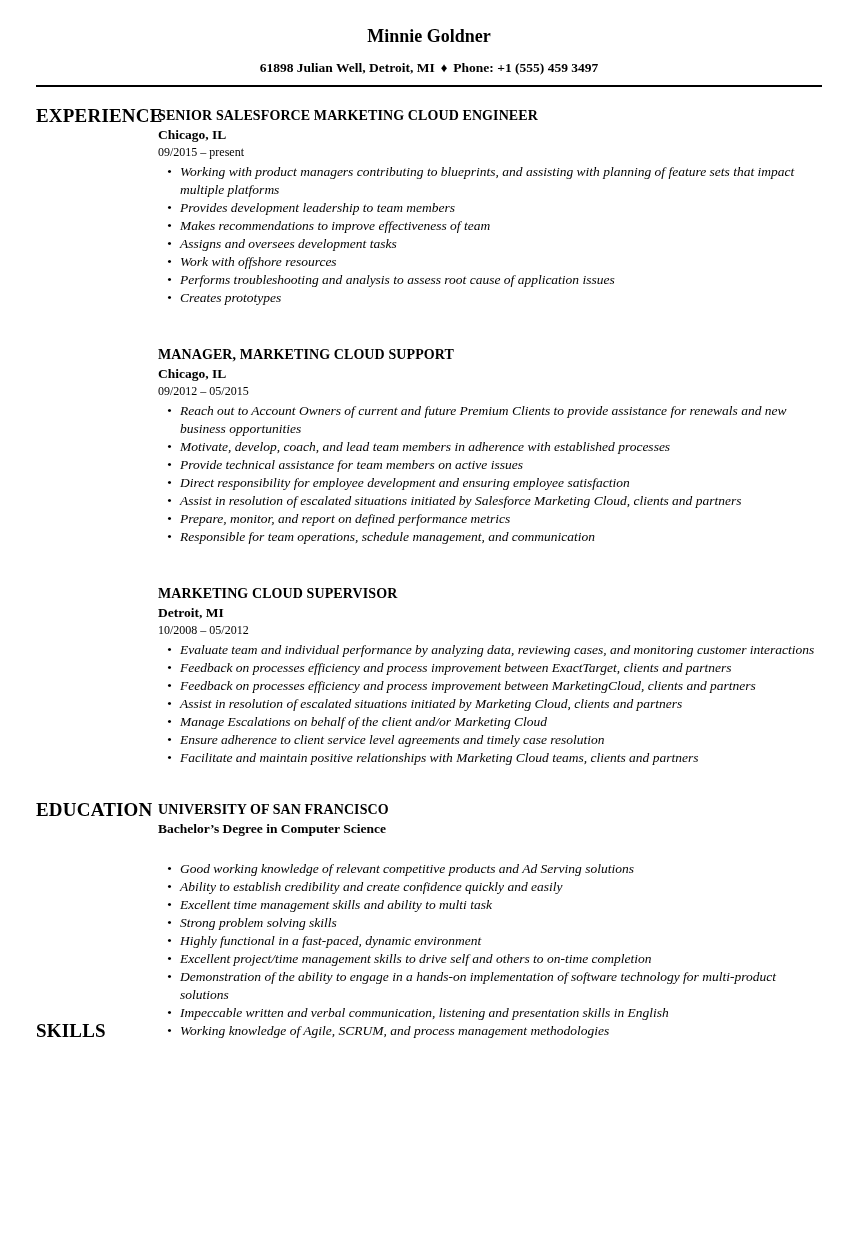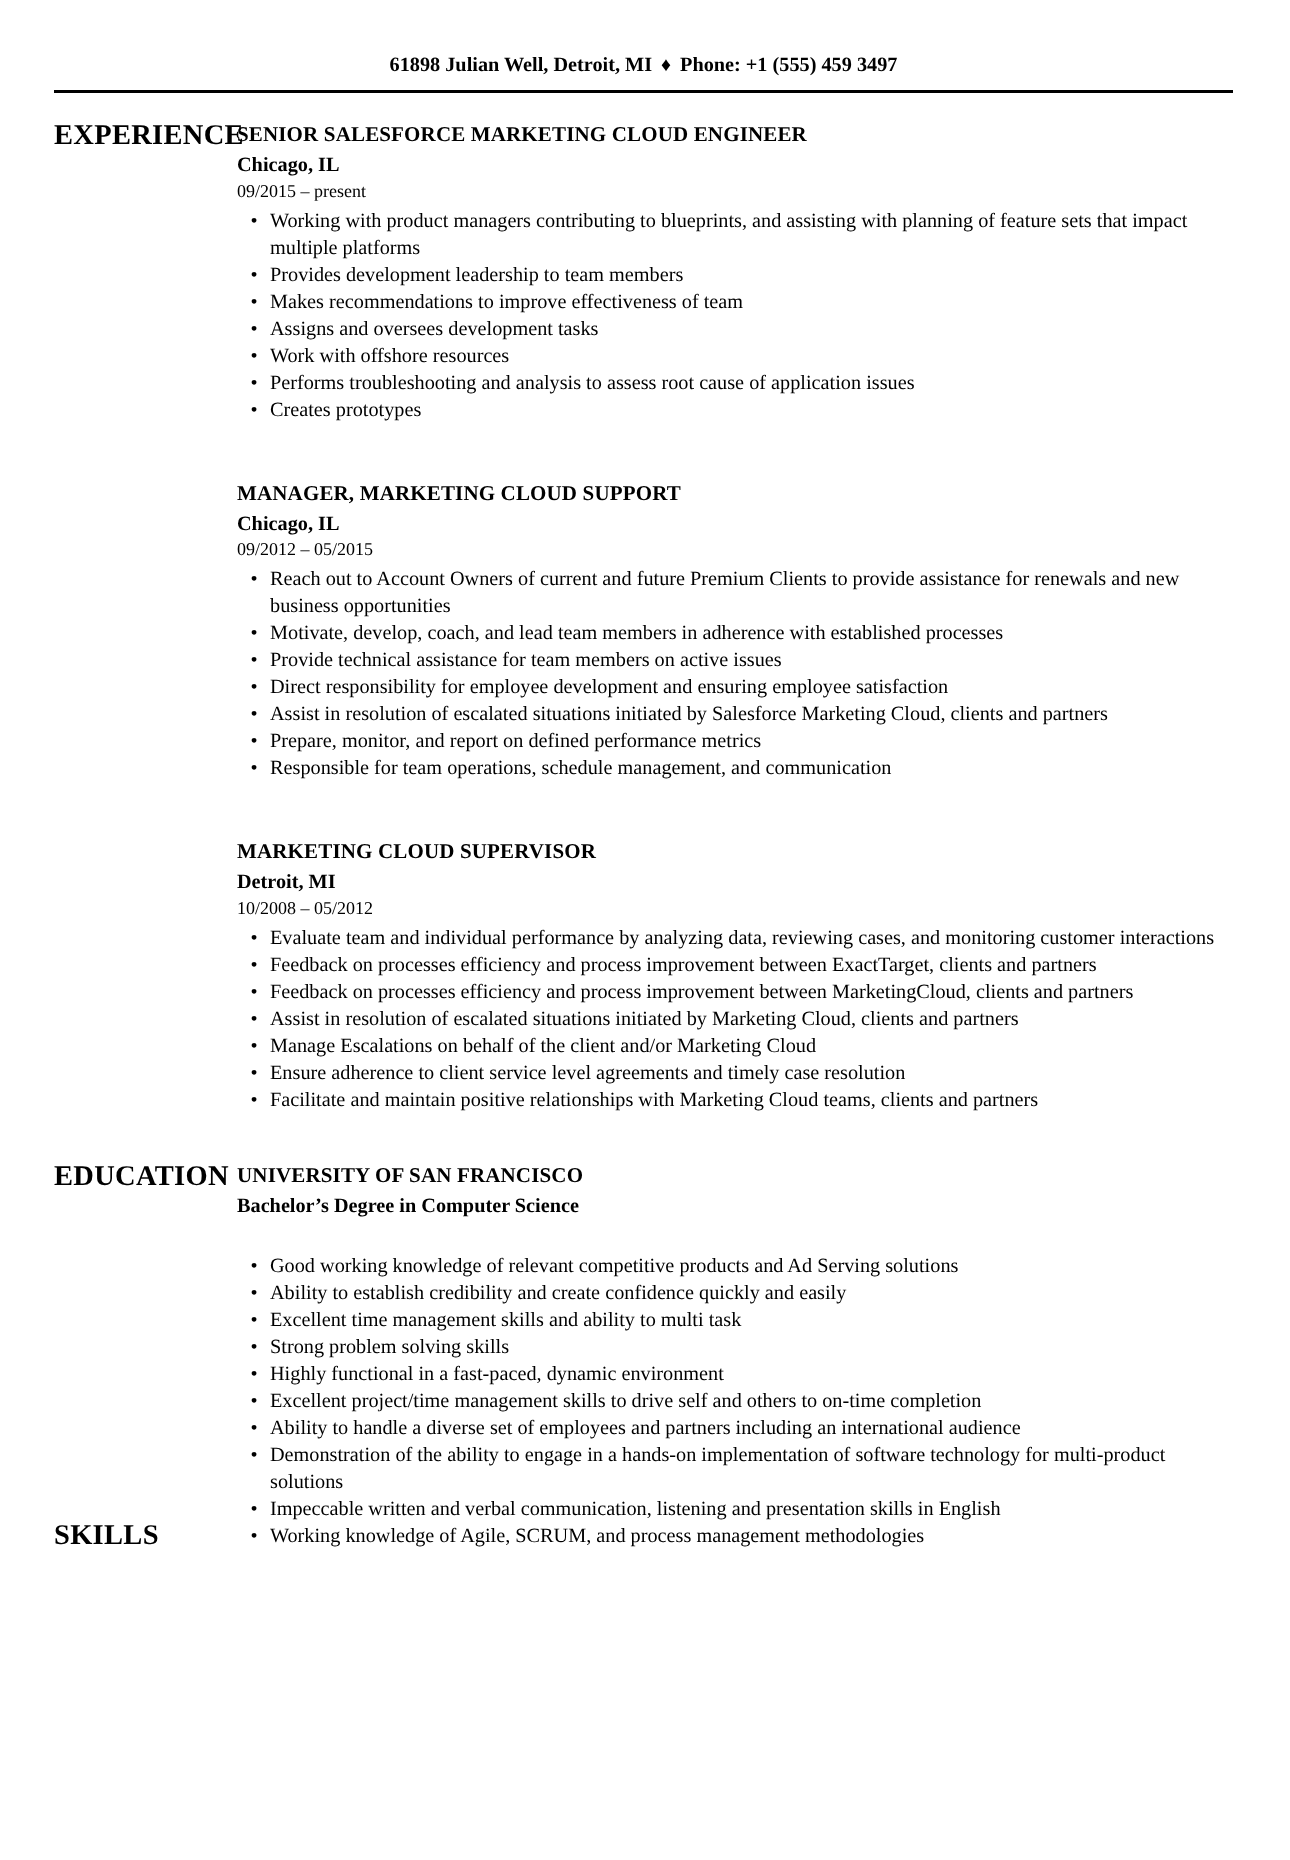--- a/index.html
+++ b/index.html
@@ -46,38 +46,39 @@
   }
   .job-location { font-size: 13.5px; font-weight: bold; line-height: 19px; }
   .job-dates    { font-size: 12px; font-weight: normal; line-height: 16px; }
   
   ul.bullets {
     list-style: none;
     margin-top: 3px;
     padding-left: 22px;
     font-size: 13.5px; line-height: 18px;
   }
-  ul.bullets li { position: relative; }
+  ul.bullets li { position: relative; font-style: italic; }
   ul.bullets li::before {
     content: "\2022";
     position: absolute; left: -13px; top: 0;
     font-size: 13.5px;
   }
   
   .school { font-size: 14px; font-weight: bold; line-height: 19px; letter-spacing: 0.1px; }
   .degree { font-size: 13.5px; font-weight: bold; line-height: 20px; }
   
   .row-skills ul.bullets { margin-top: 0; }
 </style>
 </head>
 <body>
 
 <div class="page">
 
   <header class="header">
+    <h1 class="person-name">Minnie Goldner</h1>
     <div class="contact-line">
       <span>61898 Julian Well, Detroit, MI</span><span class="sep">♦</span><span>Phone: +1 (555) 459 3497</span>
     </div>
     <hr class="rule">
   </header>
 
   <main>
 
     <section class="row row-experience">
       <div class="section-label">EXPERIENCE</div>
@@ -142,21 +143,20 @@
     <section class="row row-skills">
       <div class="section-label">SKILLS</div>
       <div class="section-content">
         <ul class="bullets">
             <li>Good working knowledge of relevant competitive products and Ad Serving solutions</li>
             <li>Ability to establish credibility and create confidence quickly and easily</li>
             <li>Excellent time management skills and ability to multi task</li>
             <li>Strong problem solving skills</li>
             <li>Highly functional in a fast-paced, dynamic environment</li>
             <li>Excellent project/time management skills to drive self and others to on-time completion</li>
-            <li>Ability to handle a diverse set of employees and partners including an international audience</li>
             <li>Demonstration of the ability to engage in a hands-on implementation of software technology for multi-product solutions</li>
             <li>Impeccable written and verbal communication, listening and presentation skills in English</li>
             <li>Working knowledge of Agile, SCRUM, and process management methodologies</li>
           </ul>
       </div>
     </section>
 
   </main>
 </div>
 

